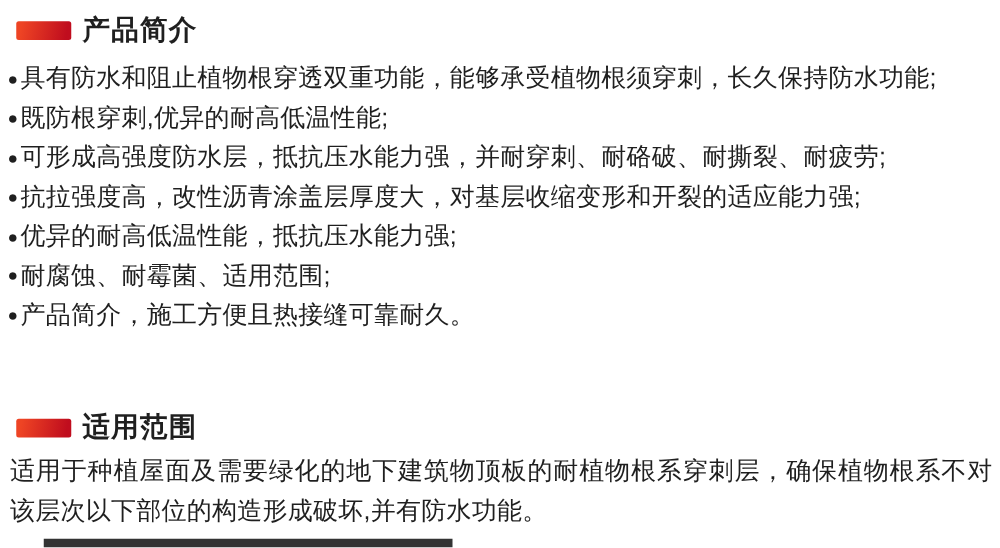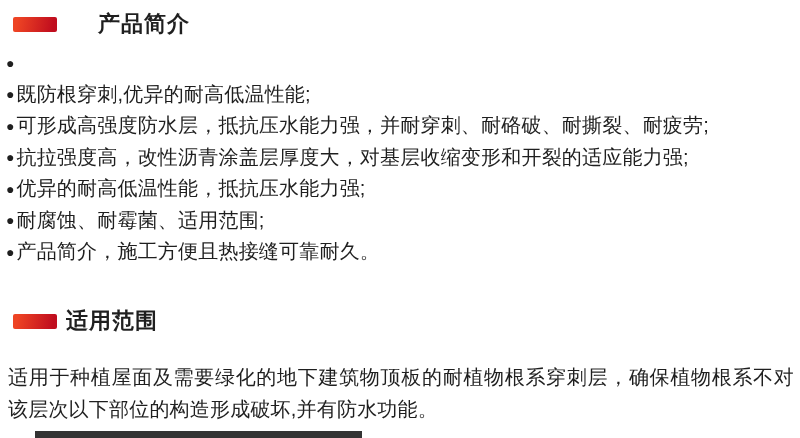--- a/index.html
+++ b/index.html
@@ -18,22 +18,22 @@
     height: 438px;
     background: var(--bg-color, #ffffff);
   }
   .section-header {
     position: absolute;
     left: 13px;
     display: flex;
     align-items: center;
     height: 26px;
   }
-  .section-header.intro { top: 11px; gap: 32px; }
-  .section-header.scope { top: 308px; }
+  .section-header.intro { top: 11px; }
+  .section-header.scope { top: 329px; }
   .header-chip {
     width: 44px;
     height: 15px;
     border-radius: 2px;
     background: linear-gradient(100deg, var(--accent-a, #ef4123) 10%, var(--accent-b, #c00d1e) 90%);
     margin-right: 9px;
     flex: 0 0 auto;
   }
   .section-title {
     font-size: 22px;
@@ -93,20 +93,21 @@
 <div class="doc">
 
   <div class="section-header intro">
     <span class="header-chip"></span>
     <span class="section-title">产品简介</span>
   </div>
 
   <ul class="feature-list">
     <li class="feature-item">
       <span class="bullet-dot">●</span>
+      <span class="feature-text">具有防水和阻止植物根穿透双重功能，能够承受植物根须穿刺，长久保持防水功能;</span>
     </li>
     <li class="feature-item">
       <span class="bullet-dot">●</span>
       <span class="feature-text">既防根穿刺,优异的耐高低温性能;</span>
     </li>
     <li class="feature-item">
       <span class="bullet-dot">●</span>
       <span class="feature-text">可形成高强度防水层，抵抗压水能力强，并耐穿刺、耐硌破、耐撕裂、耐疲劳;</span>
     </li>
     <li class="feature-item">

